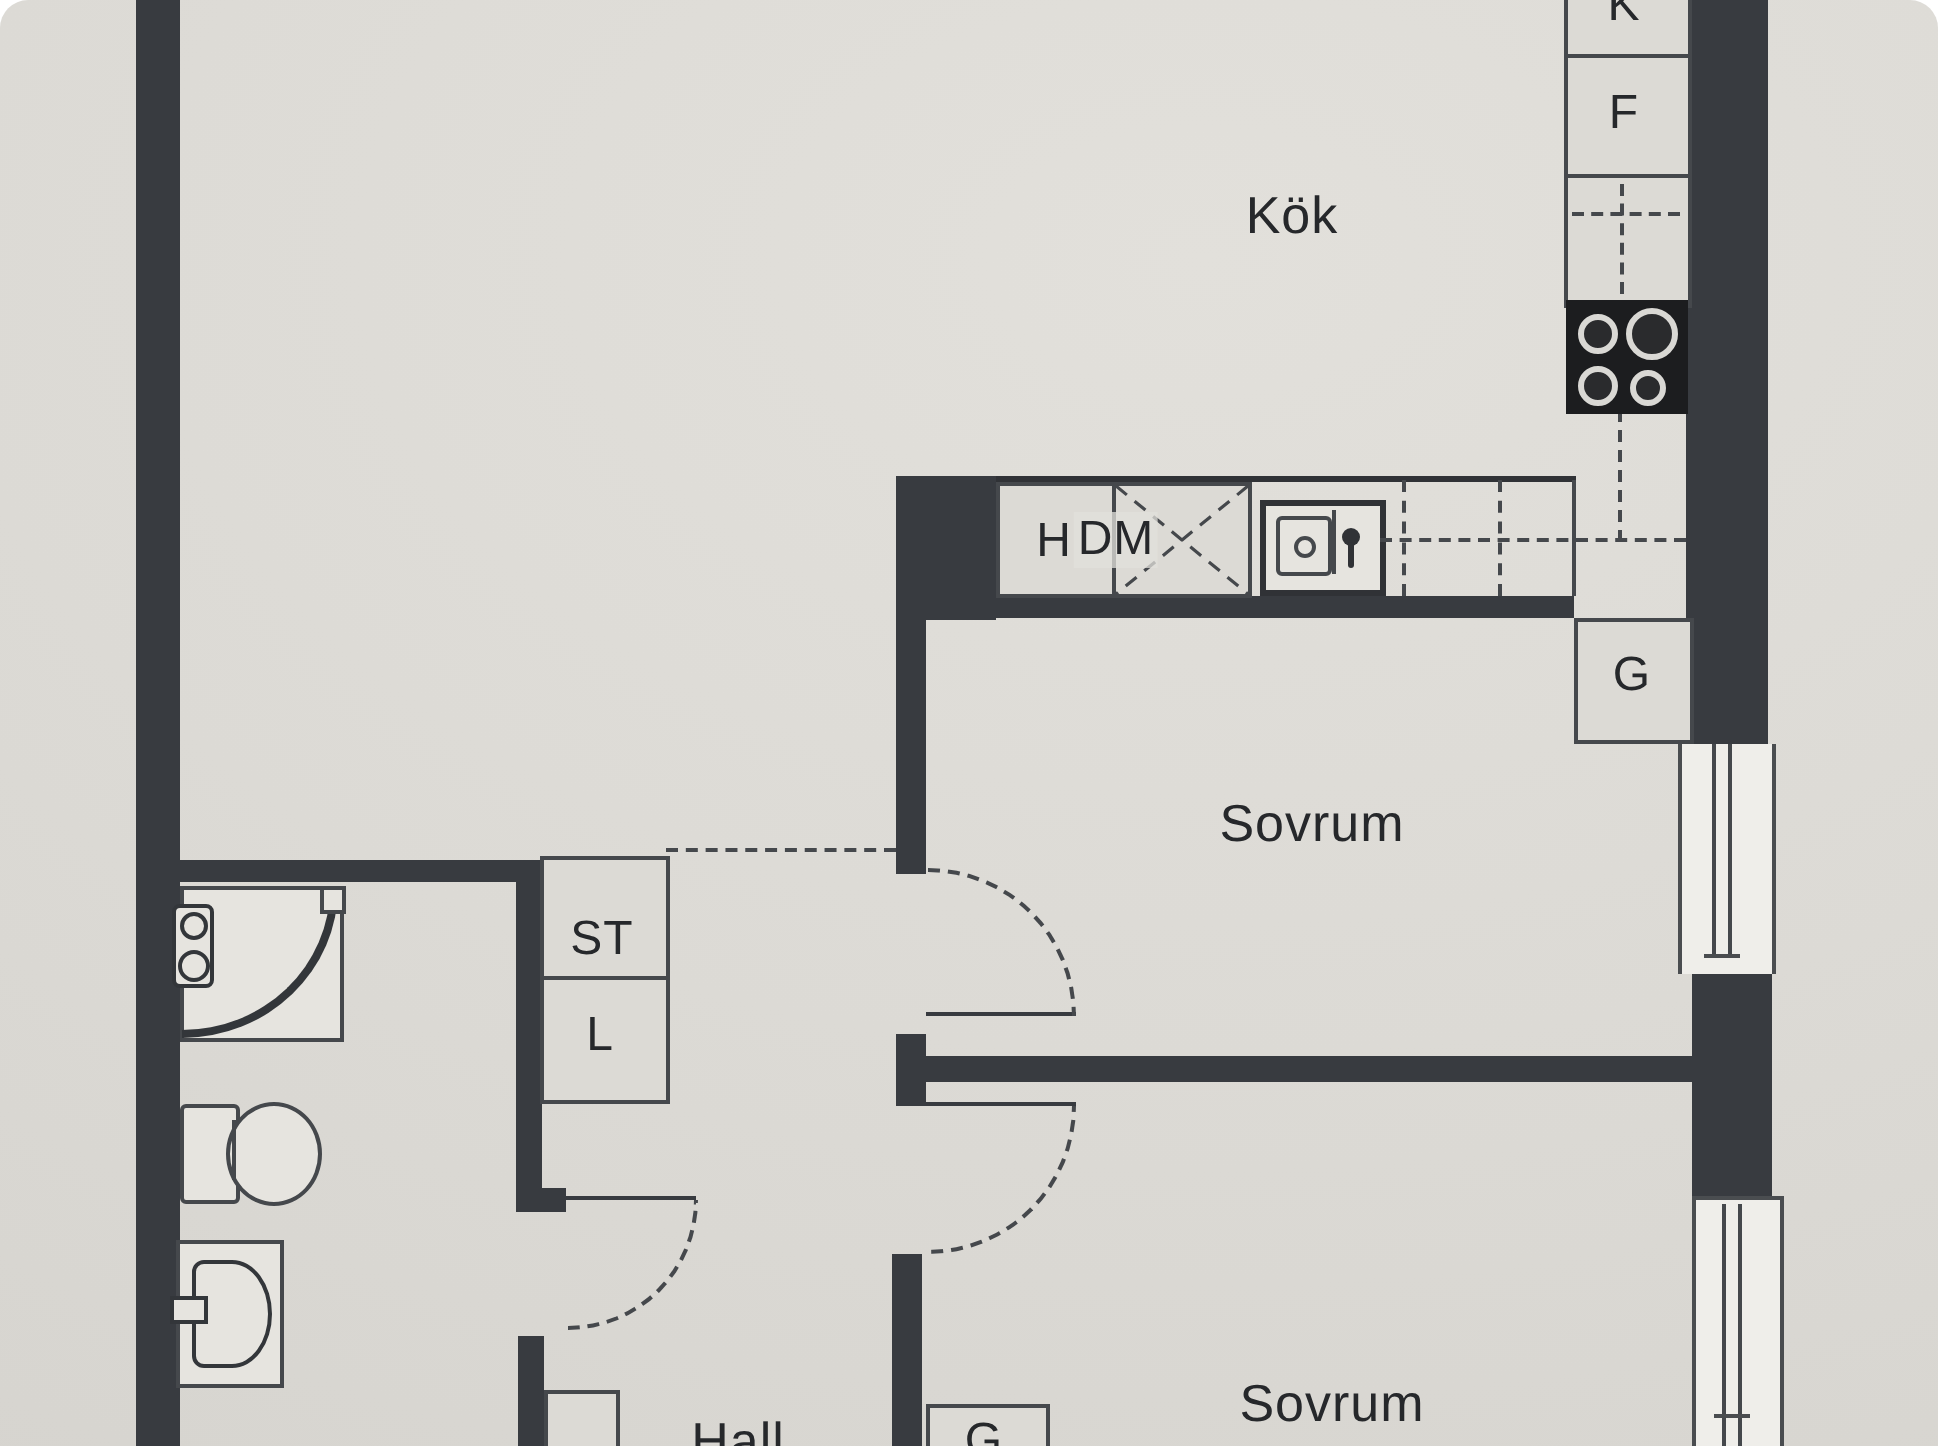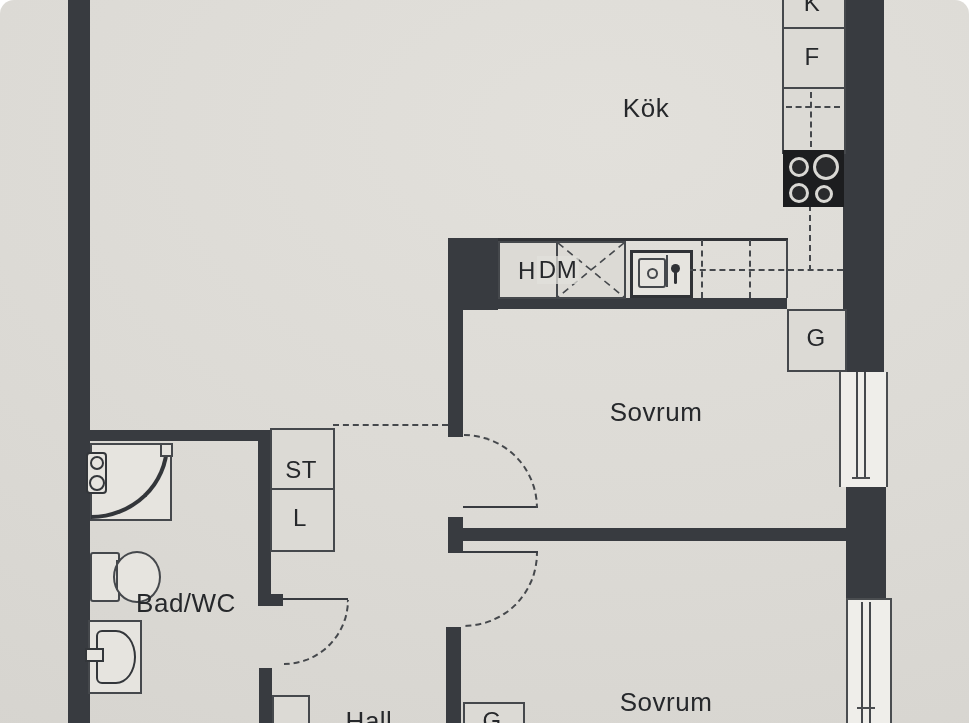--- a/index.html
+++ b/index.html
@@ -132,16 +132,15 @@
   <div class="fixture" style="left:113px;top:551px;width:44px;height:48px;border-radius:50%;"></div>
   <div class="abs" style="left:116px;top:560px;height:30px;border-left:2px solid #45484c;"></div>
 
   <div class="fixture" style="left:88px;top:620px;width:50px;height:70px;"></div>
   <div class="abs" style="left:96px;top:630px;width:36px;height:50px;border:2px solid #33363a;border-radius:6px 50% 50% 6px;background:#e6e4df;"></div>
   <div class="abs" style="left:85px;top:648px;width:15px;height:10px;border:2px solid #33363a;background:#e6e4df;"></div>
 
   <div class="lbl room-lbl" style="left:646px;top:108px;">Kök</div>
   <div class="lbl room-lbl" style="left:656px;top:412px;">Sovrum</div>
   <div class="lbl room-lbl" style="left:666px;top:702px;">Sovrum</div>
-  <div class="lbl room-lbl" style="left:186px;top:603px;">Bad/WC</div>
   <div class="lbl room-lbl" style="left:369px;top:721px;">Hall</div>
 
 </div>
 
 </body></html>

